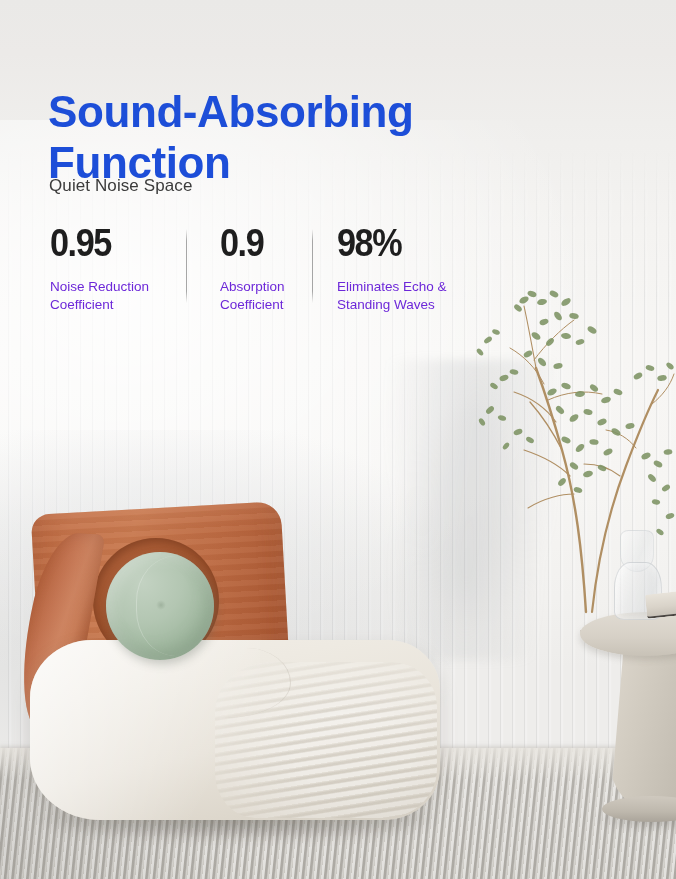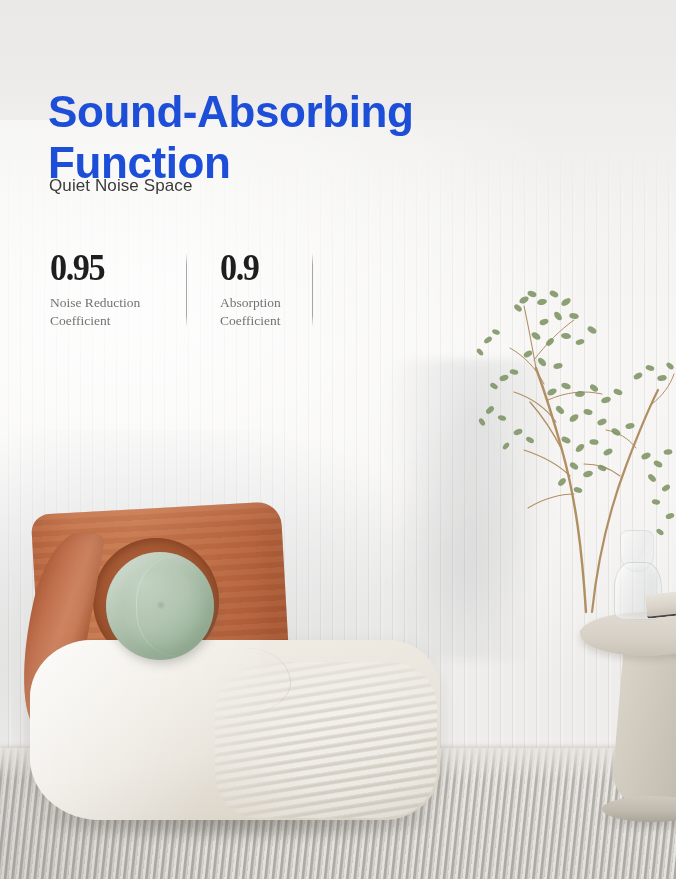--- a/index.html
+++ b/index.html
@@ -353,46 +353,45 @@
     top: 176px;
     font-size: 17px;
     font-weight: 400;
     letter-spacing: .1px;
     color: #3b3b3b;
   }
 
   .stats {
     position: absolute;
     left: 48px;
-    top: 248px;
+    top: 224px;
     width: 470px;
     height: 90px;
-    font-family: Liberation Serif, serif;
   }
   .stat { position: absolute; top: 0; }
   .stat-0 { left: 2px;   width: 130px; }
   .stat-1 { left: 172px; width: 100px; }
   .stat-2 { left: 289px; width: 150px; }
 
   .stat-value {
     font-size: 38px;
     font-weight: 700;
     letter-spacing: -1.6px;
     color: #1e1e1e;
     line-height: 1;
     transform: scaleX(.90);
     transform-origin: left center;
     white-space: nowrap;
   }
   .stat-label {
-    margin-top: 8px;
+    margin-top: 16px;
     font-size: 13.5px;
     line-height: 1.32;
     font-weight: 400;
-    color: #737373;
+    color: #6d28d9;
     white-space: pre-line;
   }
 
   .divider {
     position: absolute;
     top: 5px;
     width: 1px;
     height: 74px;
     background: linear-gradient(to bottom, rgba(150,150,150,0) 0%, rgba(130,130,130,.70) 16%, rgba(130,130,130,.70) 84%, rgba(150,150,150,0) 100%);
   }
@@ -554,17 +553,22 @@
       <div class="divider divider-0"></div>
 
       <div class="stat stat-1">
         <div class="stat-value">0.9</div>
         <div class="stat-label">Absorption
 Coefficient</div>
       </div>
 
       <div class="divider divider-1"></div>
 
+      <div class="stat stat-2">
+        <div class="stat-value">98%</div>
+        <div class="stat-label">Eliminates Echo &amp;
+Standing Waves</div>
+      </div>
 
     </div>
   </div>
 
 </div>
 
 </body></html>

